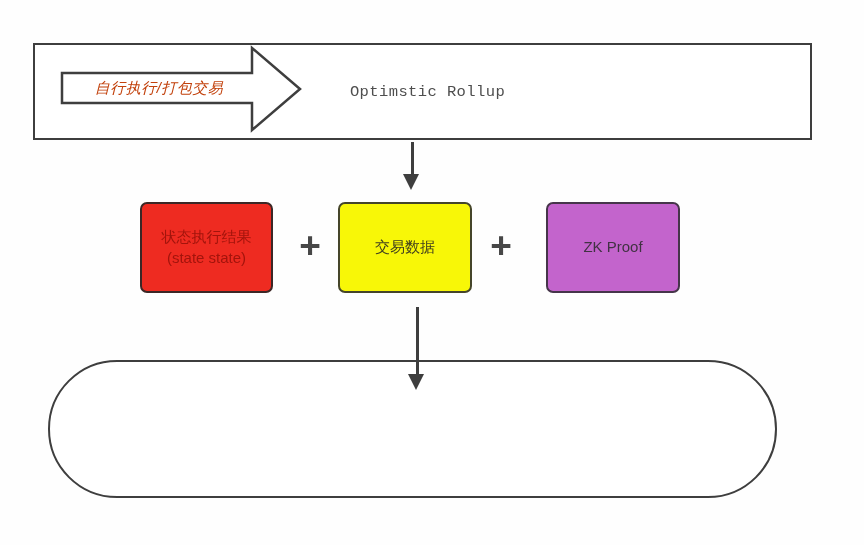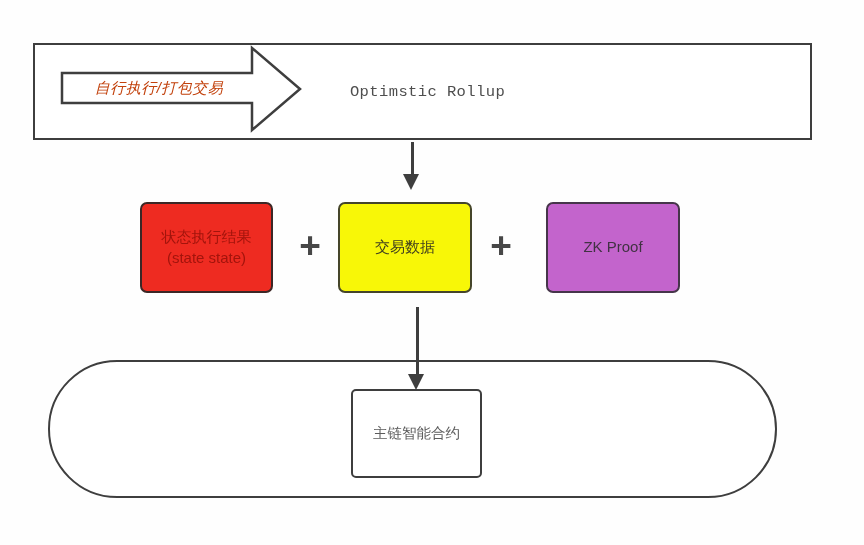--- a/index.html
+++ b/index.html
@@ -101,18 +101,15 @@
 
   <div class="abs center mid-box zk-proof-box" style="background-color: rgb(195, 100, 204); color: rgb(65, 50, 67);">
     <span>ZK Proof</span>
   </div>
 
   <div class="abs mainchain-pill"></div>
 
   <div class="abs v-line line-2"></div>
   <div class="abs arrow-head head-2"></div>
 
-  <div class="abs center contract-box">
-    <span>主链智能合约</span>
-  </div>
 
 
 </div>
 
 </body></html>

